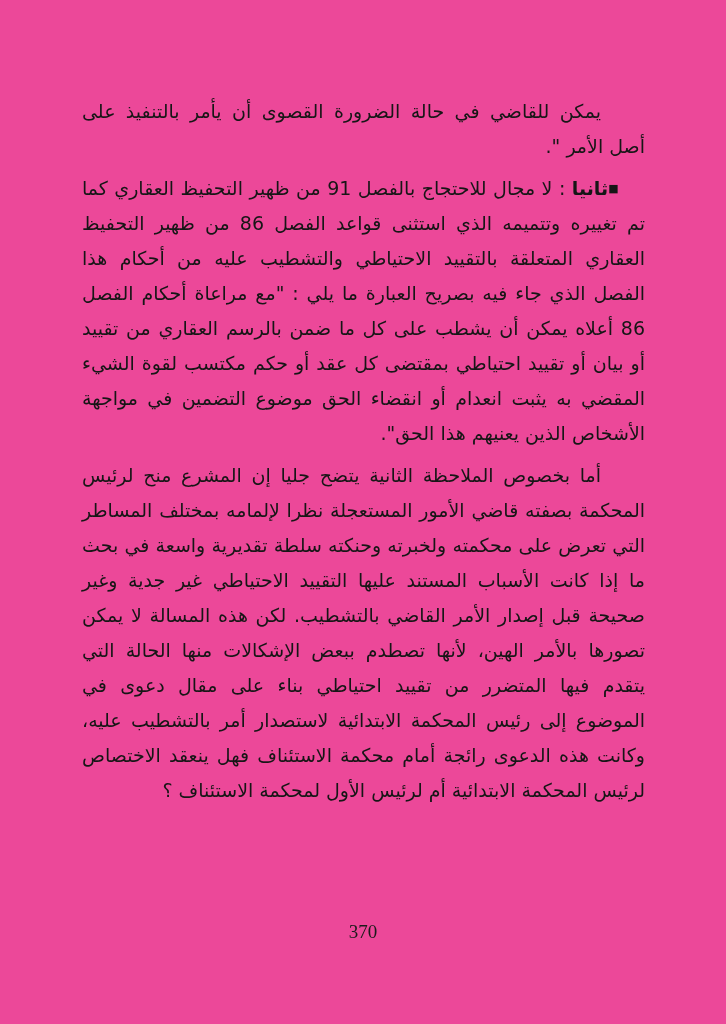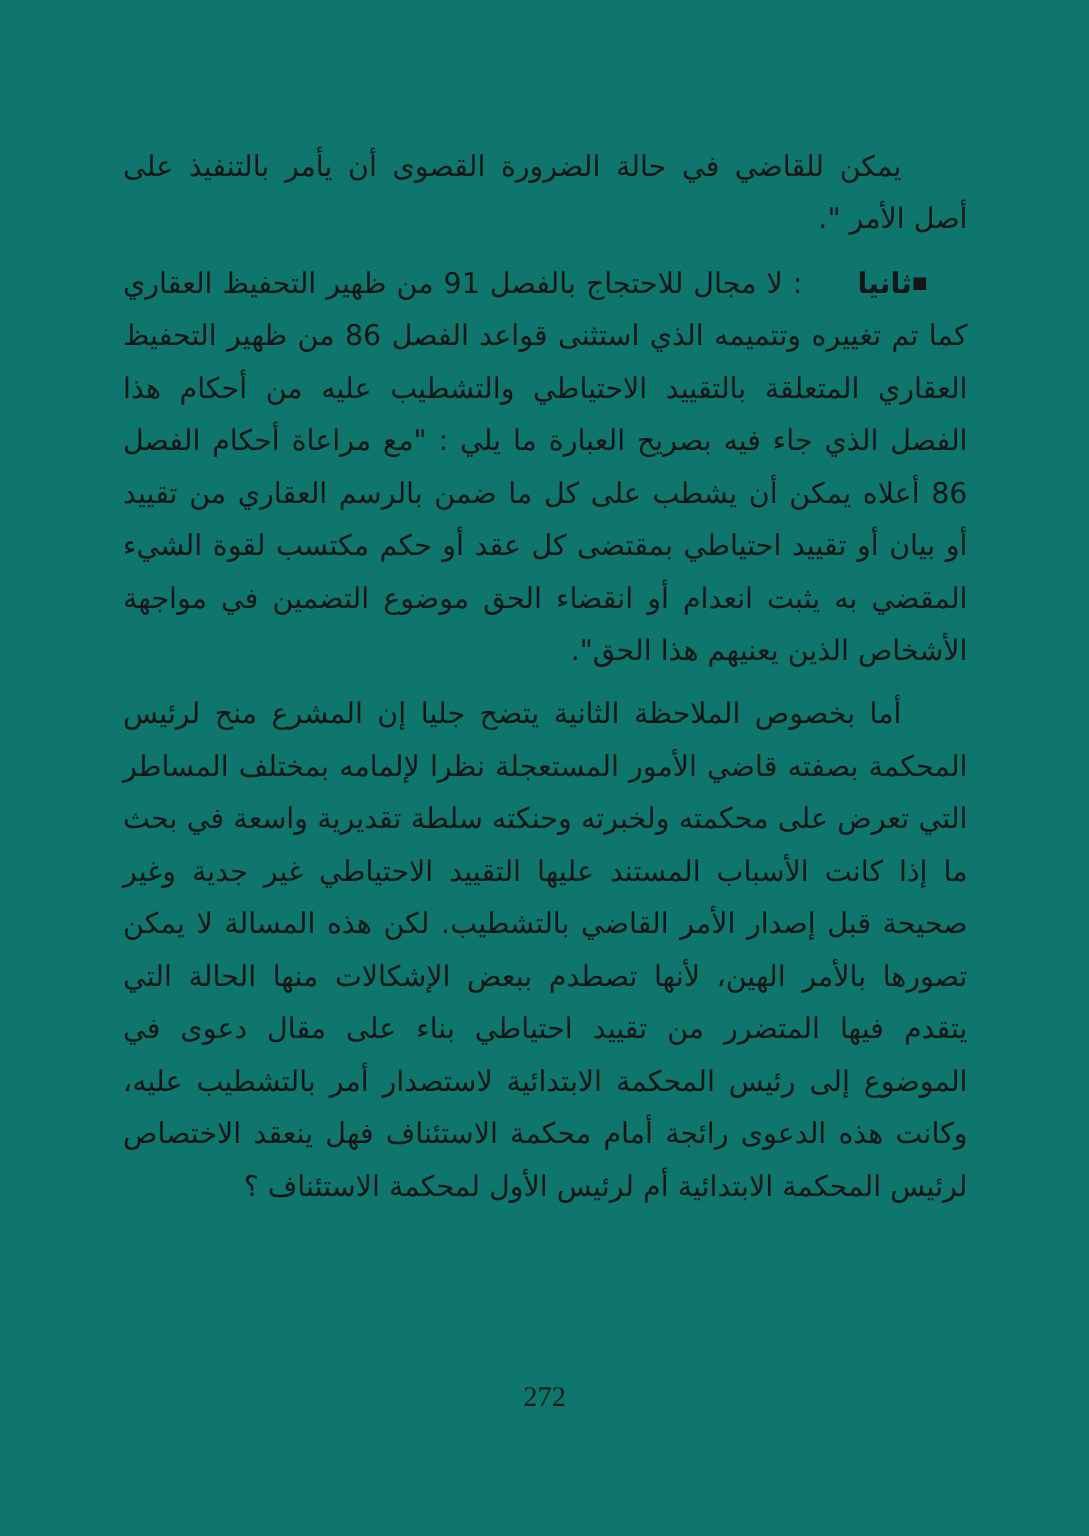--- a/index.html
+++ b/index.html
@@ -4,21 +4,21 @@
 <style>
   html, body {
     margin: 0;
     padding: 0;
     background: #ffffff;
   }
   .page {
     position: relative;
     width: 726px;
     height: 1024px;
-    background: #0f766e;
+    background: #ec4899;
     direction: rtl;
     overflow: hidden;
   }
   .text-block {
     position: absolute;
     top: 94px;
     right: 81px;
     width: 563px;
     font-family: "DejaVu Sans", sans-serif;
     font-size: 19px;
@@ -29,21 +29,20 @@
   }
   .text-block p {
     margin: 0 0 7px 0;
     text-indent: 44px;
   }
   .text-block p.small-indent {
     text-indent: 26px;
   }
   .lead-bold {
     font-weight: bold;
-    margin-left: 30px;
   }
   .bullet {
     font-size: 11px;
     vertical-align: 3px;
     letter-spacing: 1px;
   }
   .page-number {
     position: absolute;
     top: 921px;
     left: 0;
@@ -69,14 +68,14 @@
       <span class="bullet">■</span><span class="lead-bold">ثانيا</span><span> : </span><span>لا مجال للاحتجاج بالفصل 91 من ظهير التحفيظ العقاري كما تم تغييره وتتميمه الذي استثنى قواعد الفصل 86 من ظهير التحفيظ العقاري المتعلقة بالتقييد الاحتياطي والتشطيب عليه من أحكام هذا الفصل الذي جاء فيه بصريح العبارة ما يلي : "مع مراعاة أحكام الفصل 86 أعلاه يمكن أن يشطب على كل ما ضمن بالرسم العقاري من تقييد أو بيان أو تقييد احتياطي بمقتضى كل عقد أو حكم مكتسب لقوة الشيء المقضي به يثبت انعدام أو انقضاء الحق موضوع التضمين في مواجهة الأشخاص الذين يعنيهم هذا الحق".</span>
     </p>
 
 
     <p>
       <span>أما بخصوص الملاحظة الثانية يتضح جليا إن المشرع منح لرئيس المحكمة بصفته قاضي الأمور المستعجلة نظرا لإلمامه بمختلف المساطر التي تعرض على محكمته ولخبرته وحنكته سلطة تقديرية واسعة في بحث ما إذا كانت الأسباب المستند عليها التقييد الاحتياطي غير جدية وغير صحيحة قبل إصدار الأمر القاضي بالتشطيب. لكن هذه المسالة لا يمكن تصورها بالأمر الهين، لأنها تصطدم ببعض الإشكالات منها الحالة التي يتقدم فيها المتضرر من تقييد احتياطي بناء على مقال دعوى في الموضوع إلى رئيس المحكمة الابتدائية لاستصدار أمر بالتشطيب عليه، وكانت هذه الدعوى رائجة أمام محكمة الاستئناف فهل ينعقد الاختصاص لرئيس المحكمة الابتدائية أم لرئيس الأول لمحكمة الاستئناف ؟</span>
     </p>
 
   </div>
 
-  <div class="page-number">272</div>
+  <div class="page-number">370</div>
 </div>
 
 </body></html>

